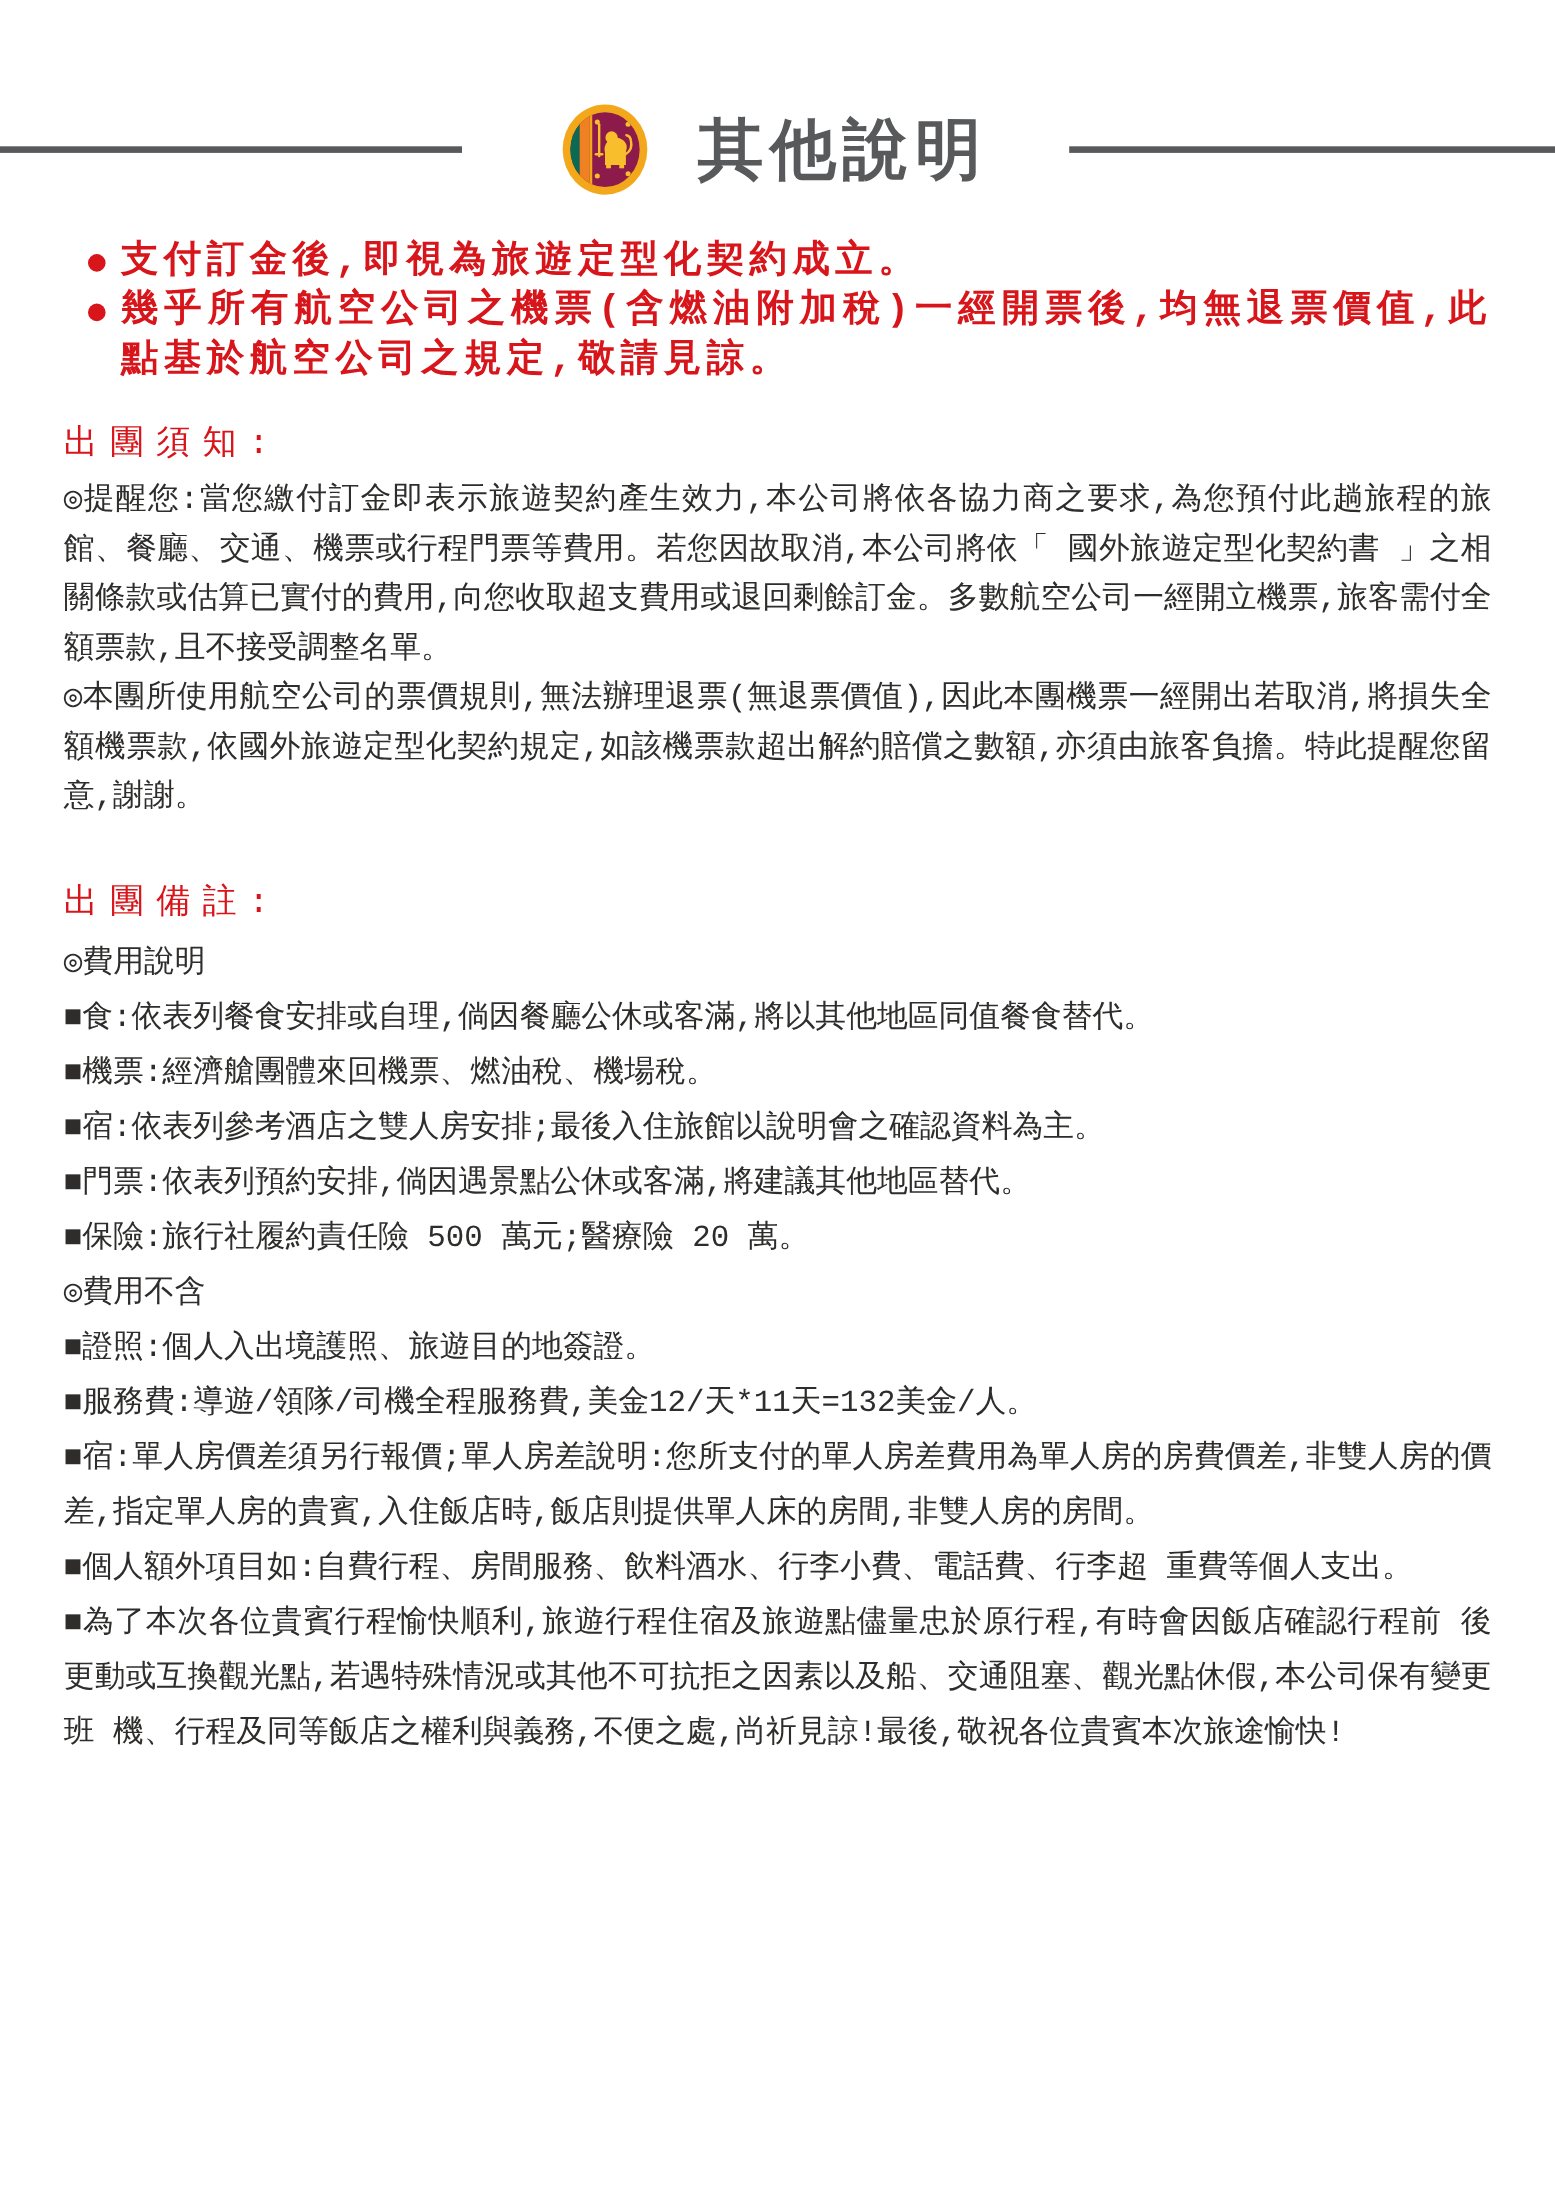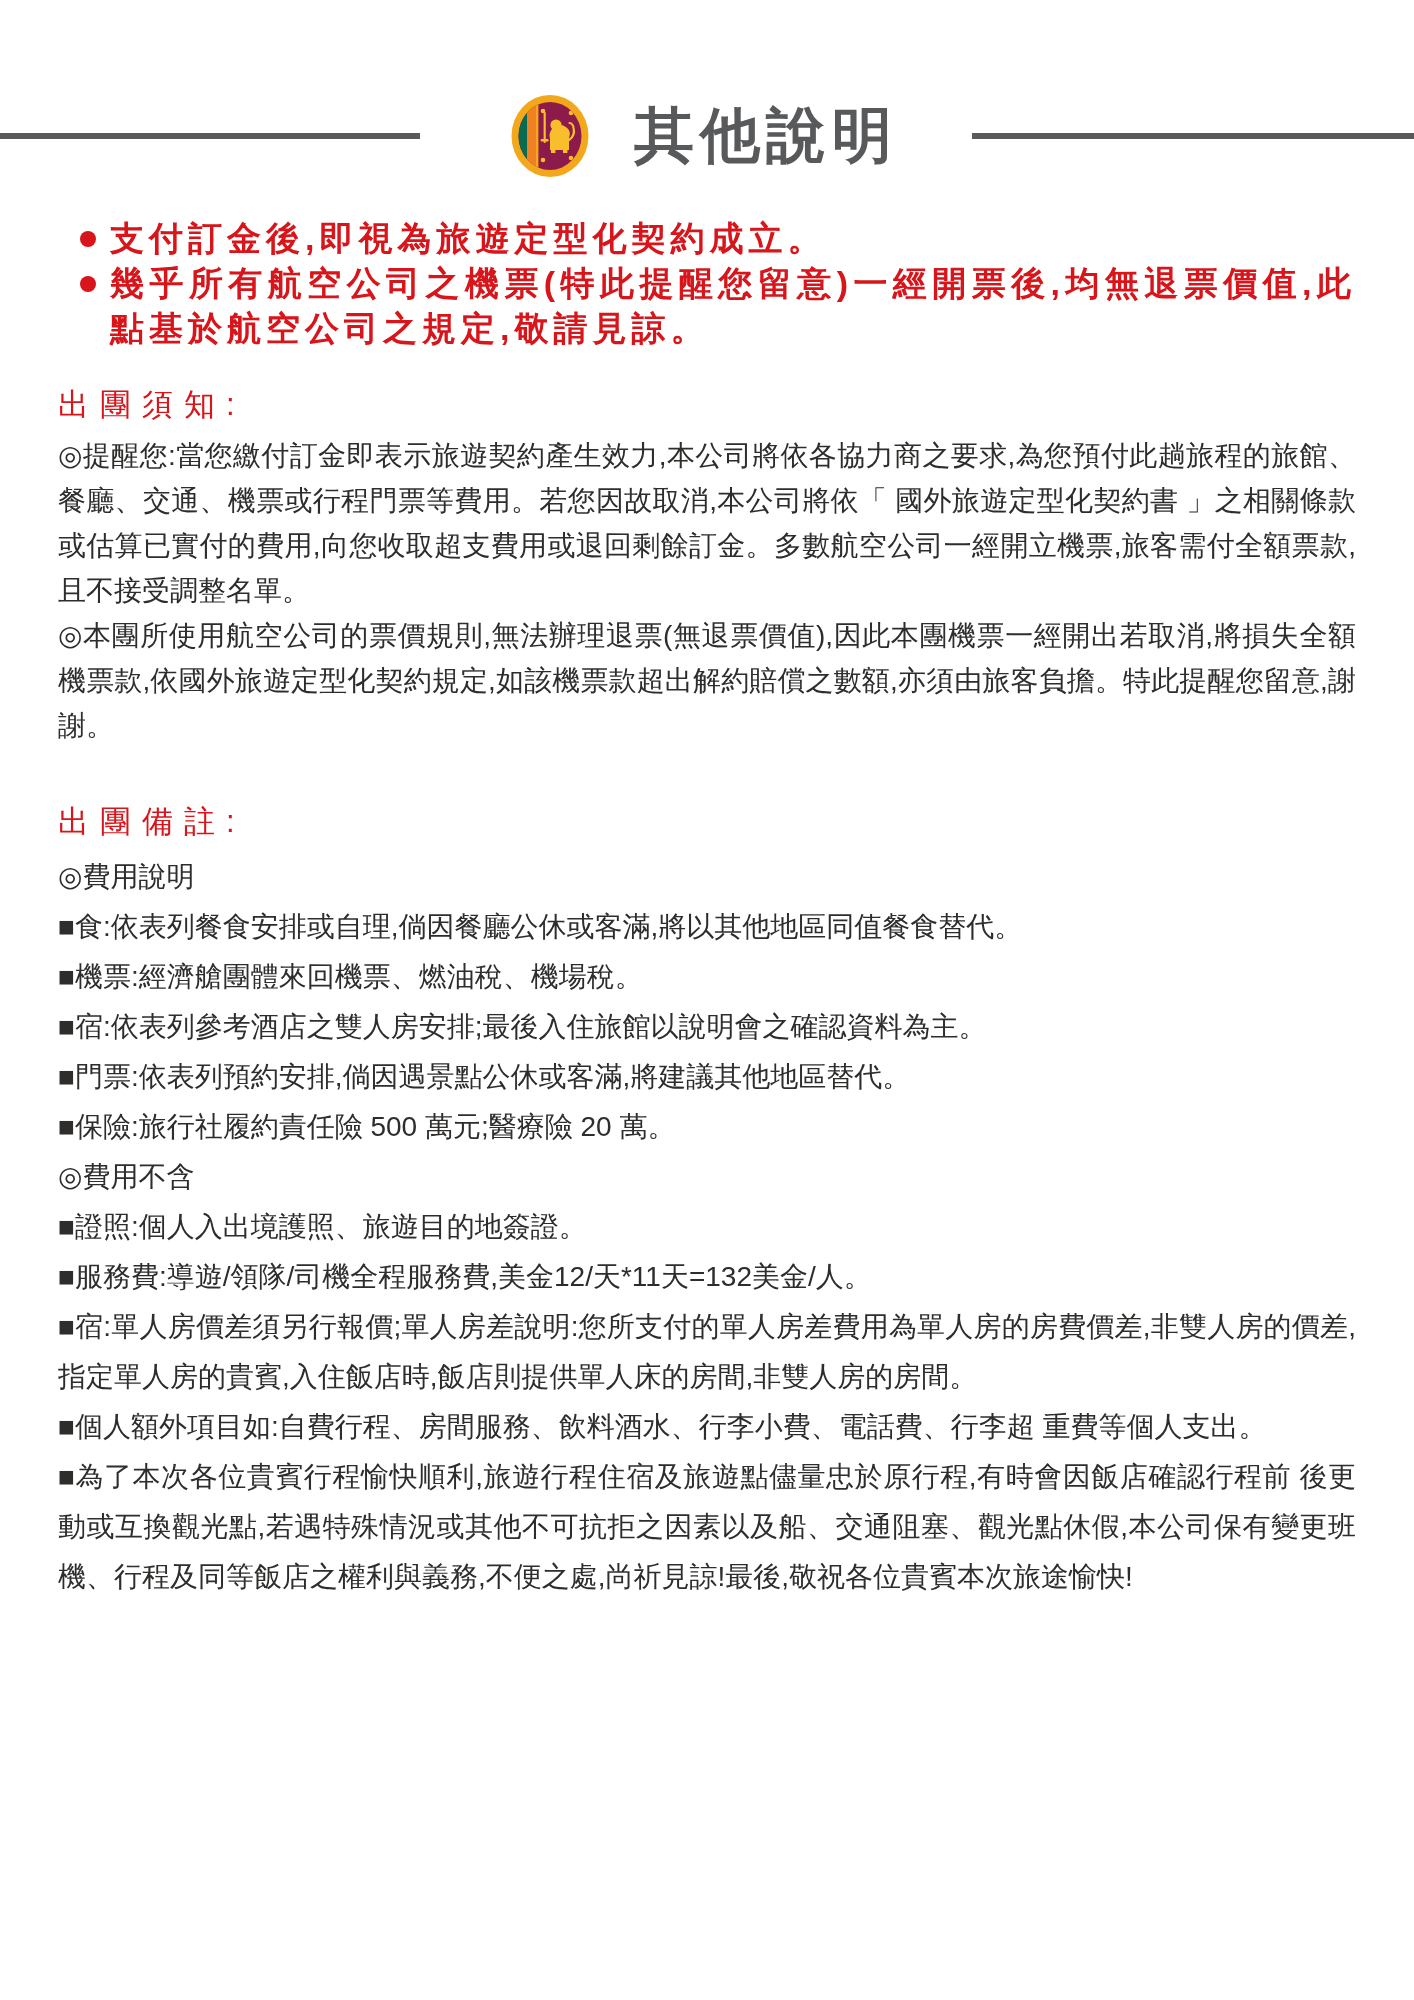--- a/index.html
+++ b/index.html
@@ -20,21 +20,21 @@
   .rule{height:6px;background:var(--gray);}
   .rule-left{width:420px;flex:0 0 auto;}
   .rule-right{flex:1 1 auto;}
   .logo{width:80px;height:84px;margin-left:90px;flex:0 0 auto;}
   .page-title{
     font-size:60px;font-weight:bold;color:var(--gray);
     letter-spacing:6px;margin-left:44px;margin-right:74px;white-space:nowrap;
   }
 
   
-  .content{padding:0 58px;}
+  .content{padding:0 58px;font-family:Liberation Mono, monospace;}
 
   
   .notice-list{margin-top:38px;}
   .notice-item{
     position:relative;padding-left:52px;
     font-size:34px;font-weight:bold;letter-spacing:5px;
     color:var(--red);line-height:45px;text-align:justify;
   }
   .bullet-dot{
     position:absolute;left:22px;top:15px;width:16px;height:16px;
@@ -107,21 +107,21 @@
 
   <div class="content">
 
     <div class="notice-list">
       <div class="notice-item">
         <span class="bullet-dot"></span>
         <span>支付訂金後,即視為旅遊定型化契約成立。</span>
       </div>
       <div class="notice-item">
         <span class="bullet-dot"></span>
-        <span>幾乎所有航空公司之機票(特此提醒您留意)一經開票後,均無退票價值,此點基於航空公司之規定,敬請見諒。</span>
+        <span>幾乎所有航空公司之機票(含燃油附加稅)一經開票後,均無退票價值,此點基於航空公司之規定,敬請見諒。</span>
       </div>
     </div>
 
     <div class="sec1">
       <div class="section-heading">出團須知:</div>
       <p class="para">◎提醒您:當您繳付訂金即表示旅遊契約產生效力,本公司將依各協力商之要求,為您預付此趟旅程的旅館、餐廳、交通、機票或行程門票等費用。若您因故取消,本公司將依「 國外旅遊定型化契約書 」之相關條款或估算已實付的費用,向您收取超支費用或退回剩餘訂金。多數航空公司一經開立機票,旅客需付全額票款,且不接受調整名單。</p>
       <p class="para">◎本團所使用航空公司的票價規則,無法辦理退票(無退票價值),因此本團機票一經開出若取消,將損失全額機票款,依國外旅遊定型化契約規定,如該機票款超出解約賠償之數額,亦須由旅客負擔。特此提醒您留意,謝謝。</p>
     </div>
 
     <div class="sec2">

